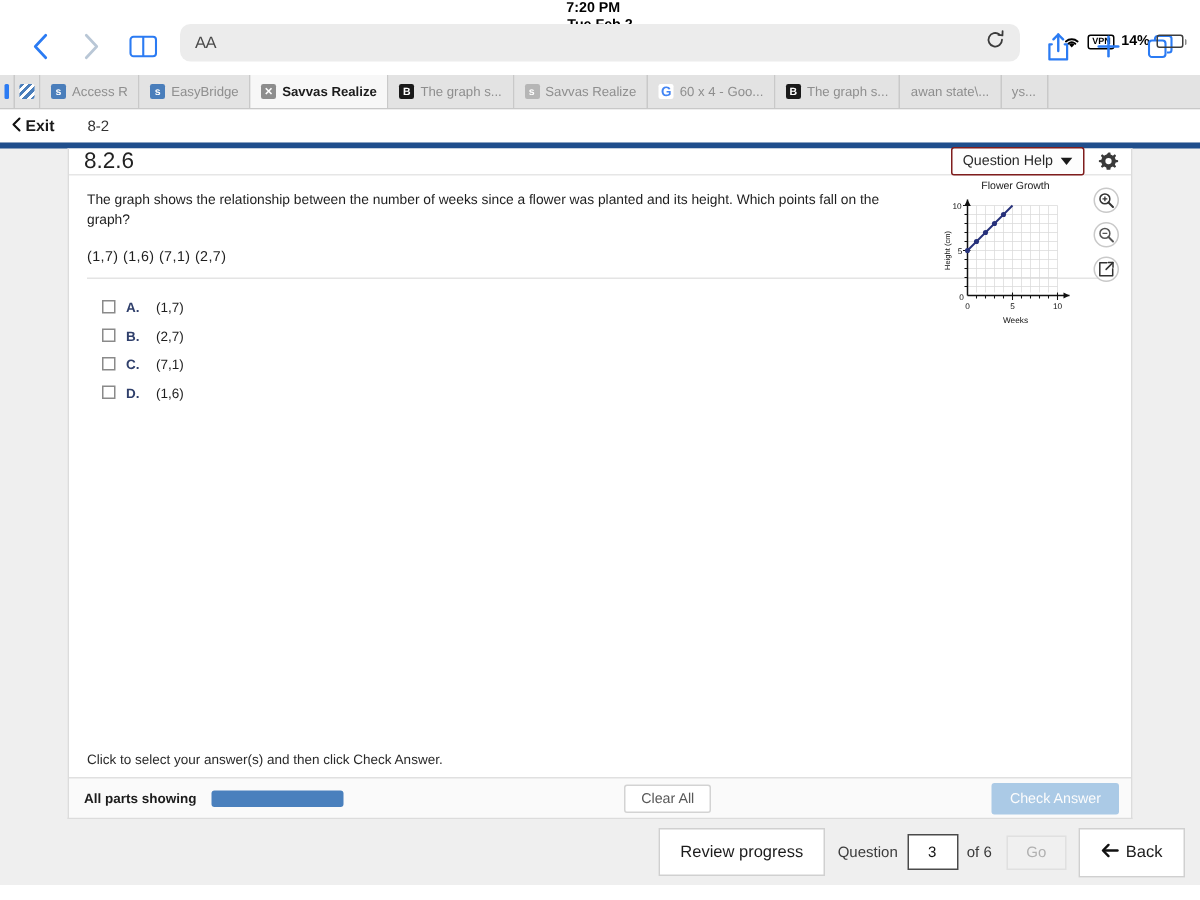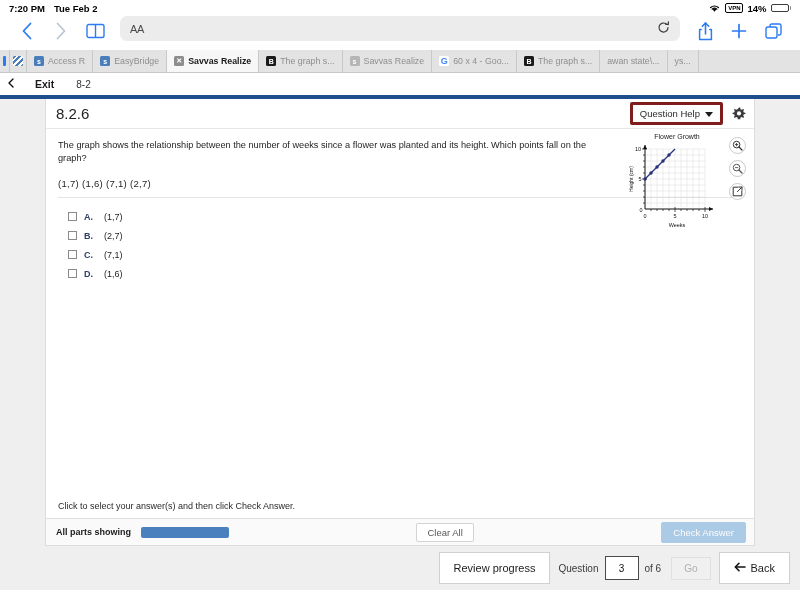--- a/index.html
+++ b/index.html
@@ -8,20 +8,21 @@
     font-family: "Liberation Sans", sans-serif;
     background: #ffffff;
     overflow: hidden;
   }
 
   
   .statusbar {
     height: 16px; display: flex; align-items: center;
     padding: 0 9px; font-size: 9.5px; font-weight: bold; color: #000;
     background: #ffffff;
+    flex-direction: column;
   }
   .sb-time { margin-right: 9px; }
   .sb-date { font-weight: bold; }
   .sb-right { margin-left: auto; display: flex; align-items: center; gap: 4px; }
   .vpn-badge {
     font-size: 6px; font-weight: bold; border: 1px solid #000;
     border-radius: 2px; padding: 0px 2px; line-height: 8px;
   }
   .batt { display: flex; align-items: center; gap: 1px; }
   .batt-body {
@@ -82,42 +83,42 @@
   .fi-stripe {
     background: repeating-linear-gradient(-45deg,#4a7ebb 0 2px,#ffffff 2px 4px);
   }
   .fi-bar { background: #2b7bf3; width: 3px; border-radius: 1px; }
 
   
   .exitrow {
     height: 22px; display: flex; align-items: center; gap: 22px;
     padding: 0 8px; background: #ffffff; font-size: 10.5px; color: #1a1a1a;
   }
-  .exit-btn { display: flex; align-items: center; gap: 21px; font-weight: bold; text-align: right; }
+  .exit-btn { display: flex; align-items: center; gap: 3px; font-weight: bold; text-align: right; }
   .lesson-num { color: #333; font-size: 10px; }
 
   
   .appframe {
     position: relative; height: 495px;
     background: #efefef; border-top: 4px solid #1f4e8c;
   }
   .card {
     position: absolute; left: 45px; top: 0px; width: 710px; bottom: 44px;
     background: #ffffff; border: 1px solid #dcdcdc; border-top: none;
     display: flex; flex-direction: column;
   }
 
   .cardhead {
-    height: 30px; display: flex; align-items: center;
+    height: 18px; display: flex; align-items: center;
     padding: 0 8px 0 10px; border-bottom: 1px solid #e6e6e6;
   }
   .qnum { font-size: 15px; color: #222; }
   .head-right { margin-left: auto; display: flex; align-items: center; gap: 9px; }
   .qhelp {
-    border: 3px solid #7f1d1d; background: #fdfdfd; border-radius: 2px;
+    border: 1px solid #7f1d1d; background: #fdfdfd; border-radius: 2px;
     font-size: 9.5px; color: #2b2b2b; padding: 3px 7px;
     display: flex; align-items: center; gap: 5px;
   }
   .gear { color: #3a3a3a; display: block; }
 
   
   .qbody { padding: 10px 12px 0 12px; position: relative; }
   .qtext { font-size: 9.2px; line-height: 1.45; color: #1e1e1e; width: 530px; }
   .qpoints { font-size: 9.5px; color: #1e1e1e; margin-top: 12px; letter-spacing: .3px; }
 

